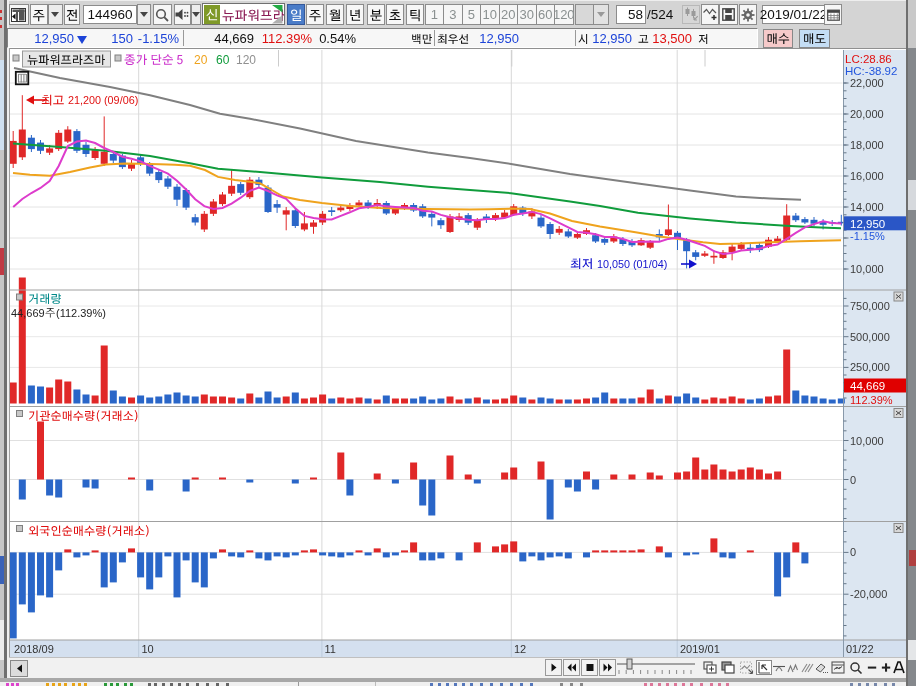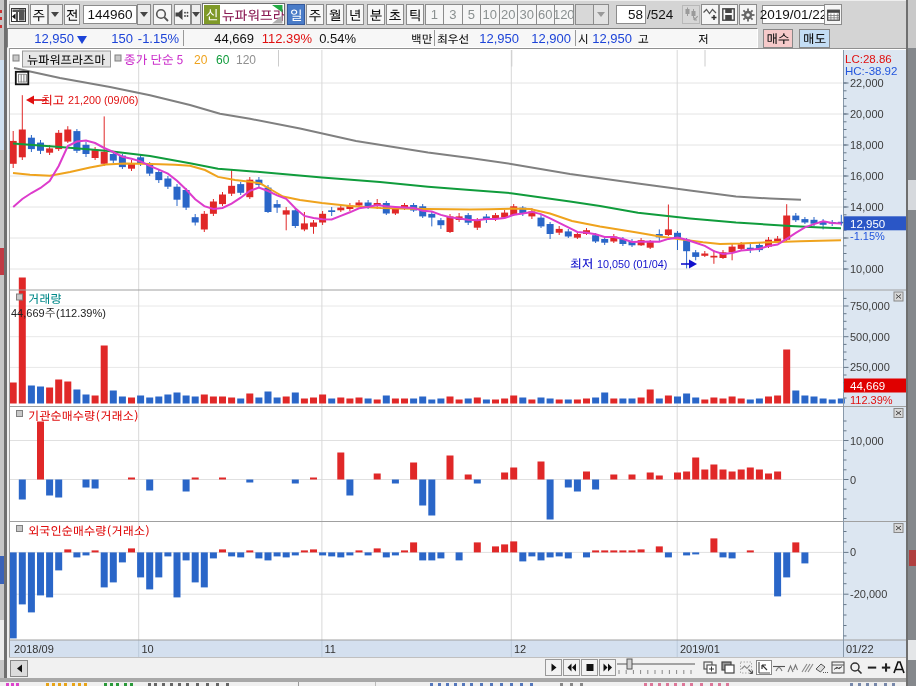--- a/index.html
+++ b/index.html
@@ -210,33 +210,33 @@
         <path d="M2.2 -1.2L2.2 -2.0L9.3 -2.0L9.3 1.0L8.3 1.0L8.3 -1.2ZM6.3 -2.7L6.3 -8.9L7.2 -8.9L7.2 -6.2L8.4 -6.2L8.4 -9.0L9.3 -9.0L9.3 -2.5L8.4 -2.5L8.4 -5.3L7.2 -5.3L7.2 -2.7ZM1.2 -3.2L1.2 -8.5L2.2 -8.5L2.2 -6.7L4.3 -6.7L4.3 -8.5L5.2 -8.5L5.2 -3.2ZM2.2 -4.1L4.3 -4.1L4.3 -5.9L2.2 -5.9ZM13.1 0.7L13.1 -2.4L14.1 -2.4L14.1 -0.2L19.9 -0.2L19.9 0.7ZM18.5 -1.7L18.5 -9.0L19.5 -9.0L19.5 -5.9L20.9 -5.9L20.9 -5.0L19.5 -5.0L19.5 -1.7ZM11.8 -3.5L11.8 -8.3L16.6 -8.3L16.6 -3.5ZM12.8 -4.3L15.6 -4.3L15.6 -7.5L12.8 -7.5Z" fill="#111"></path>
       </g>
     </svg>
   <div class="abs" style="left:434px;top:30px;width:1px;height:16px;background:#999"></div>
   <svg class="abs" style="left:436px;top:31px" width="34" height="16" viewBox="0 0 34 16">
       <g transform="translate(1,12)">
         <path d="M0.8 -0.4L0.8 -1.3L1.9 -1.3Q5.8 -1.3 8.0 -1.5L8.0 -0.7Q5.4 -0.4 1.9 -0.4ZM3.9 -1.0L3.9 -3.0L4.9 -3.0L4.9 -1.0ZM8.3 1.0L8.3 -9.0L9.4 -9.0L9.4 1.0ZM2.5 -7.7L2.5 -8.5L6.3 -8.5L6.3 -7.7ZM0.8 -3.1Q1.5 -3.4 2.2 -3.7Q2.8 -4.0 3.3 -4.5Q3.7 -5.0 3.8 -5.5L3.8 -5.9L1.2 -5.9L1.2 -6.7L7.4 -6.7L7.4 -5.9L5.0 -5.9L5.0 -5.6Q5.0 -5.2 5.3 -4.9Q5.6 -4.5 6.0 -4.2Q6.4 -3.9 6.8 -3.7Q7.2 -3.5 7.7 -3.3L7.1 -2.6Q6.4 -2.9 5.6 -3.4Q4.8 -3.9 4.4 -4.4Q4.0 -3.9 3.1 -3.3Q2.3 -2.7 1.4 -2.4ZM11.2 -2.2L11.2 -3.1L20.9 -3.1L20.9 -2.2L16.6 -2.2L16.6 1.0L15.5 1.0L15.5 -2.2ZM12.3 -6.6Q12.3 -7.3 12.8 -7.8Q13.4 -8.2 14.2 -8.5Q15.0 -8.7 16.0 -8.7Q17.6 -8.7 18.7 -8.1Q19.8 -7.6 19.8 -6.6Q19.8 -5.6 18.7 -5.1Q17.6 -4.5 16.0 -4.5Q14.4 -4.5 13.4 -5.1Q12.3 -5.6 12.3 -6.6ZM13.4 -6.6Q13.4 -6.0 14.2 -5.7Q15.0 -5.3 16.0 -5.3Q17.1 -5.3 17.9 -5.7Q18.7 -6.0 18.7 -6.6Q18.7 -7.2 17.9 -7.5Q17.1 -7.9 16.0 -7.9Q15.0 -7.9 14.2 -7.5Q13.4 -7.2 13.4 -6.6ZM24.0 0.7L24.0 -2.4L25.1 -2.4L25.1 -0.2L31.1 -0.2L31.1 0.7ZM27.5 -5.7L27.5 -6.6L29.7 -6.6L29.7 -9.0L30.7 -9.0L30.7 -1.7L29.7 -1.7L29.7 -5.7ZM21.8 -3.5Q22.4 -3.8 22.8 -4.1Q23.3 -4.5 23.7 -5.0Q24.2 -5.5 24.4 -6.2Q24.7 -6.8 24.7 -7.6L24.7 -8.6L25.7 -8.6L25.7 -7.6Q25.7 -7.0 25.9 -6.5Q26.0 -6.0 26.3 -5.6Q26.6 -5.2 27.0 -4.8Q27.3 -4.4 27.7 -4.2Q28.0 -3.9 28.4 -3.7L27.8 -3.0Q27.1 -3.4 26.3 -4.1Q25.5 -4.9 25.2 -5.6Q24.9 -4.8 24.1 -4.0Q23.3 -3.3 22.5 -2.8Z" fill="#111"></path>
       </g>
     </svg>
   <div class="abs" style="left:319px;top:31px;width:200px;text-align:right;font-size:13px;color:#1d44d8;">12,950</div>
-  <div class="abs" style="left:371px;top:31px;width:200px;text-align:right;font-size:13px;color:#1d44d8;">12,900</div>
   <div class="abs" style="left:574.5px;top:30px;width:1px;height:16px;background:#999"></div>
   <svg class="abs" style="left:577px;top:31px" width="13" height="16" viewBox="0 0 13 16">
       <g transform="translate(1,12)">
         <path d="M8.1 1.0L8.1 -9.0L9.1 -9.0L9.1 1.0ZM0.4 -1.1Q1.0 -1.6 1.4 -2.1Q1.9 -2.6 2.4 -3.4Q2.8 -4.1 3.1 -5.0Q3.4 -5.9 3.4 -6.9L3.4 -8.4L4.4 -8.4L4.4 -6.9Q4.4 -5.9 4.6 -5.0Q4.9 -4.1 5.4 -3.4Q5.8 -2.8 6.3 -2.3Q6.7 -1.8 7.1 -1.5L6.4 -0.8Q5.8 -1.3 5.0 -2.3Q4.2 -3.4 3.9 -4.4Q3.6 -3.4 2.8 -2.3Q2.0 -1.2 1.2 -0.5Z" fill="#111"></path>
       </g>
     </svg>
   <div class="abs" style="left:432px;top:31px;width:200px;text-align:right;font-size:13px;color:#1d44d8;">12,950</div>
   <svg class="abs" style="left:637px;top:31px" width="13" height="16" viewBox="0 0 13 16">
       <g transform="translate(1,12)">
         <path d="M0.5 -0.3L0.5 -1.2L4.1 -1.2L4.1 -4.8L5.1 -4.8L5.1 -1.2L10.2 -1.2L10.2 -0.3ZM1.8 -7.2L1.8 -8.1L9.0 -8.1Q9.0 -5.2 8.4 -2.6L7.3 -2.6Q7.6 -3.7 7.8 -5.0Q8.0 -6.3 8.0 -7.2Z" fill="#111"></path>
       </g>
     </svg>
+  <div class="abs" style="left:492px;top:31px;width:200px;text-align:right;font-size:13px;color:#e01010;">13,500</div>
   <svg class="abs" style="left:697px;top:31px" width="13" height="16" viewBox="0 0 13 16">
       <g transform="translate(1,12)">
         <path d="M6.1 -4.3L6.1 -5.2L8.2 -5.2L8.2 -9.0L9.2 -9.0L9.2 1.0L8.2 1.0L8.2 -4.3ZM0.6 -1.2Q0.9 -1.4 1.2 -1.6Q1.5 -1.9 1.9 -2.3Q2.3 -2.8 2.6 -3.2Q2.9 -3.7 3.1 -4.4Q3.4 -5.0 3.4 -5.7L3.4 -7.1L1.2 -7.1L1.2 -8.0L6.6 -8.0L6.6 -7.1L4.4 -7.1L4.4 -5.8Q4.4 -5.0 4.7 -4.3Q4.9 -3.6 5.3 -3.0Q5.8 -2.5 6.2 -2.1Q6.6 -1.7 7.0 -1.4L6.3 -0.8Q5.6 -1.2 4.9 -2.1Q4.2 -3.0 3.9 -3.7Q3.6 -2.9 2.9 -2.0Q2.1 -1.0 1.3 -0.5Z" fill="#111"></path>
       </g>
     </svg>
   <div class="abs" style="left:762.5px;top:29px;width:30px;height:19px;background:#f6caca;border:1px solid #888"><svg width="28" height="17">
         <g transform="translate(2.3,13)">
           <path d="M6.8 0.6L6.8 -9.5L7.8 -9.5L7.8 -5.4L9.2 -5.4L9.2 -9.8L10.3 -9.8L10.3 1.1L9.2 1.1L9.2 -4.4L7.8 -4.4L7.8 0.6ZM1.3 -1.2L1.3 -8.7L5.5 -8.7L5.5 -1.2ZM2.3 -2.1L4.4 -2.1L4.4 -7.8L2.3 -7.8ZM12.2 -2.6L12.2 -3.6L22.8 -3.6L22.8 -2.6L18.1 -2.6L18.1 1.1L16.9 1.1L16.9 -2.6ZM12.8 -5.5Q13.5 -5.8 14.2 -6.1Q14.9 -6.5 15.6 -6.9Q16.2 -7.4 16.6 -7.9Q17.0 -8.5 17.0 -9.1L17.0 -9.7L18.1 -9.7L18.1 -9.1Q18.1 -8.4 18.8 -7.6Q19.5 -6.9 20.4 -6.3Q21.3 -5.8 22.3 -5.5L21.7 -4.7Q20.5 -5.1 19.3 -5.9Q18.1 -6.7 17.5 -7.5Q17.0 -6.7 15.8 -5.9Q14.6 -5.1 13.3 -4.7Z" fill="#111"></path>
         </g>
       </svg></div>

